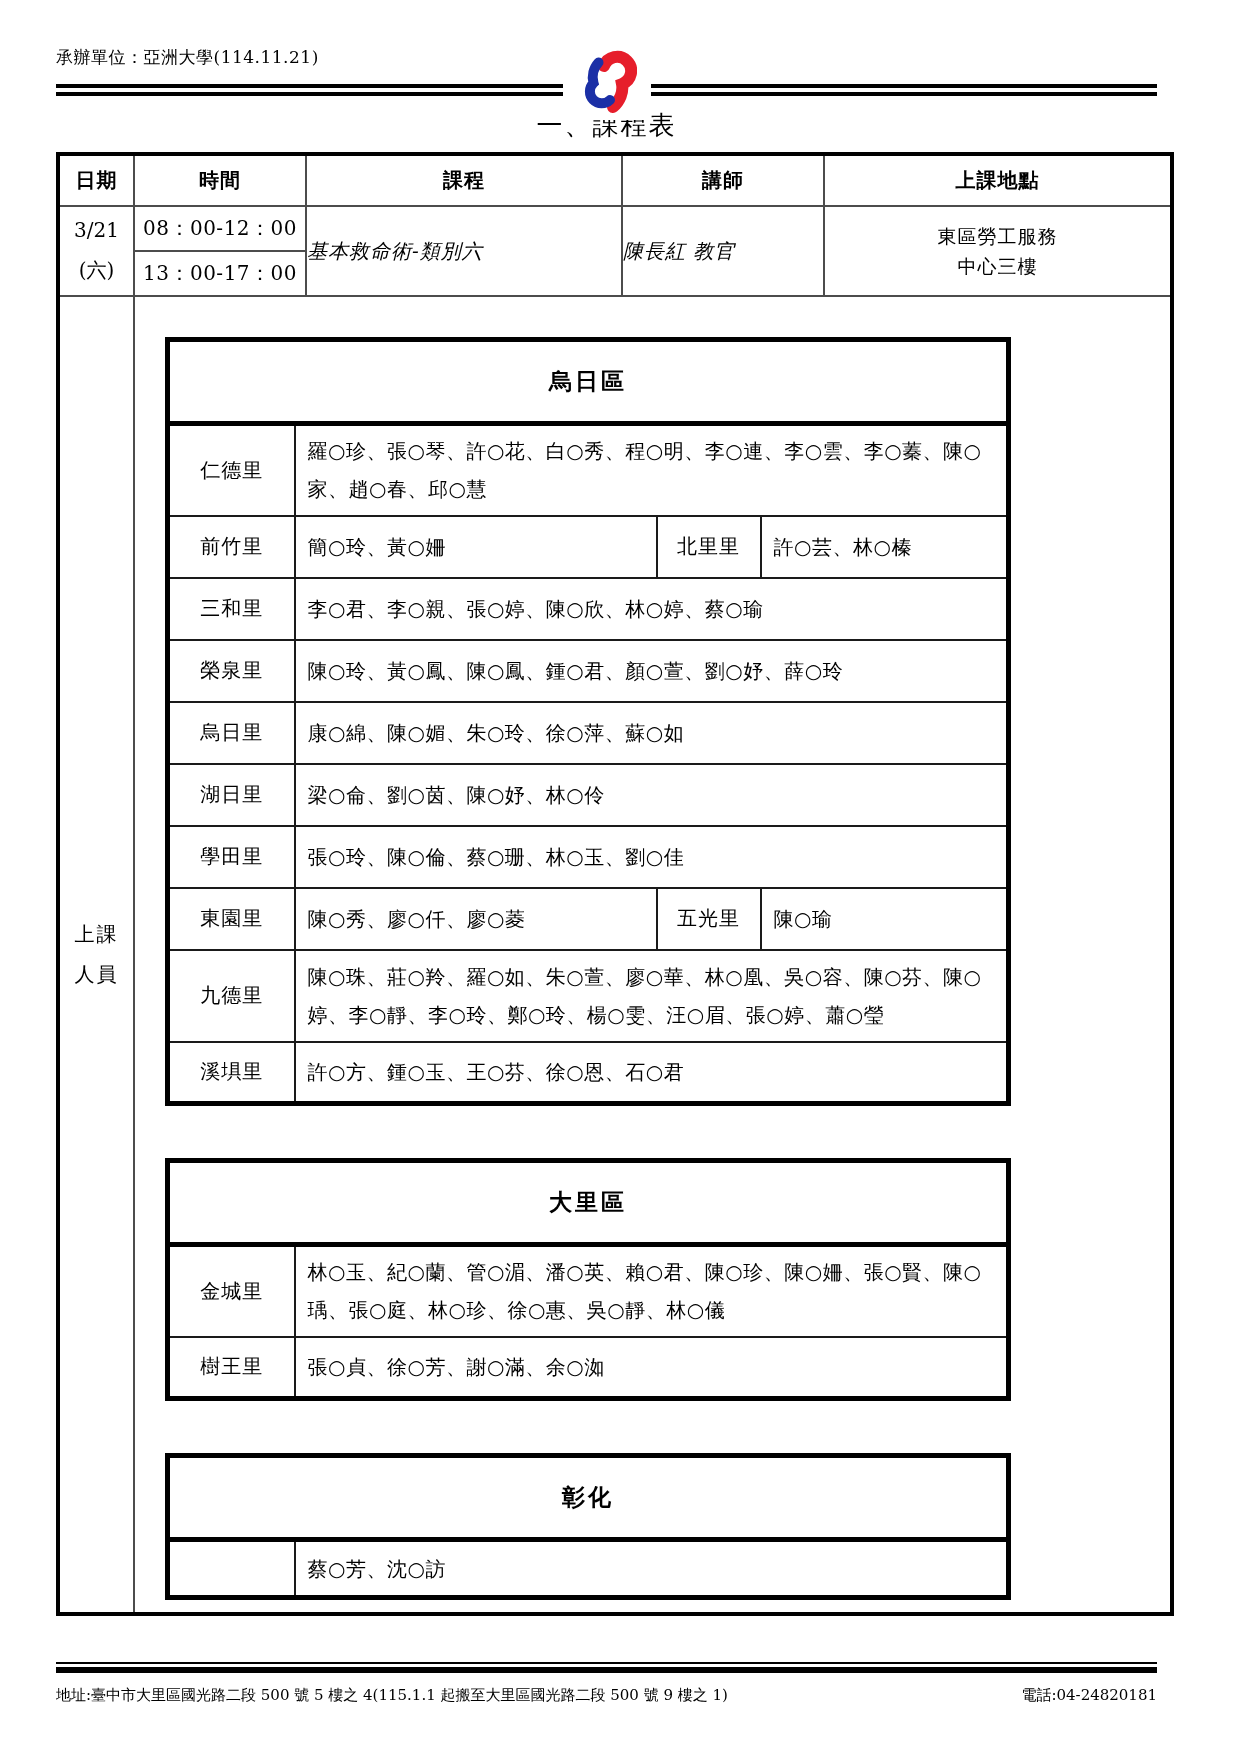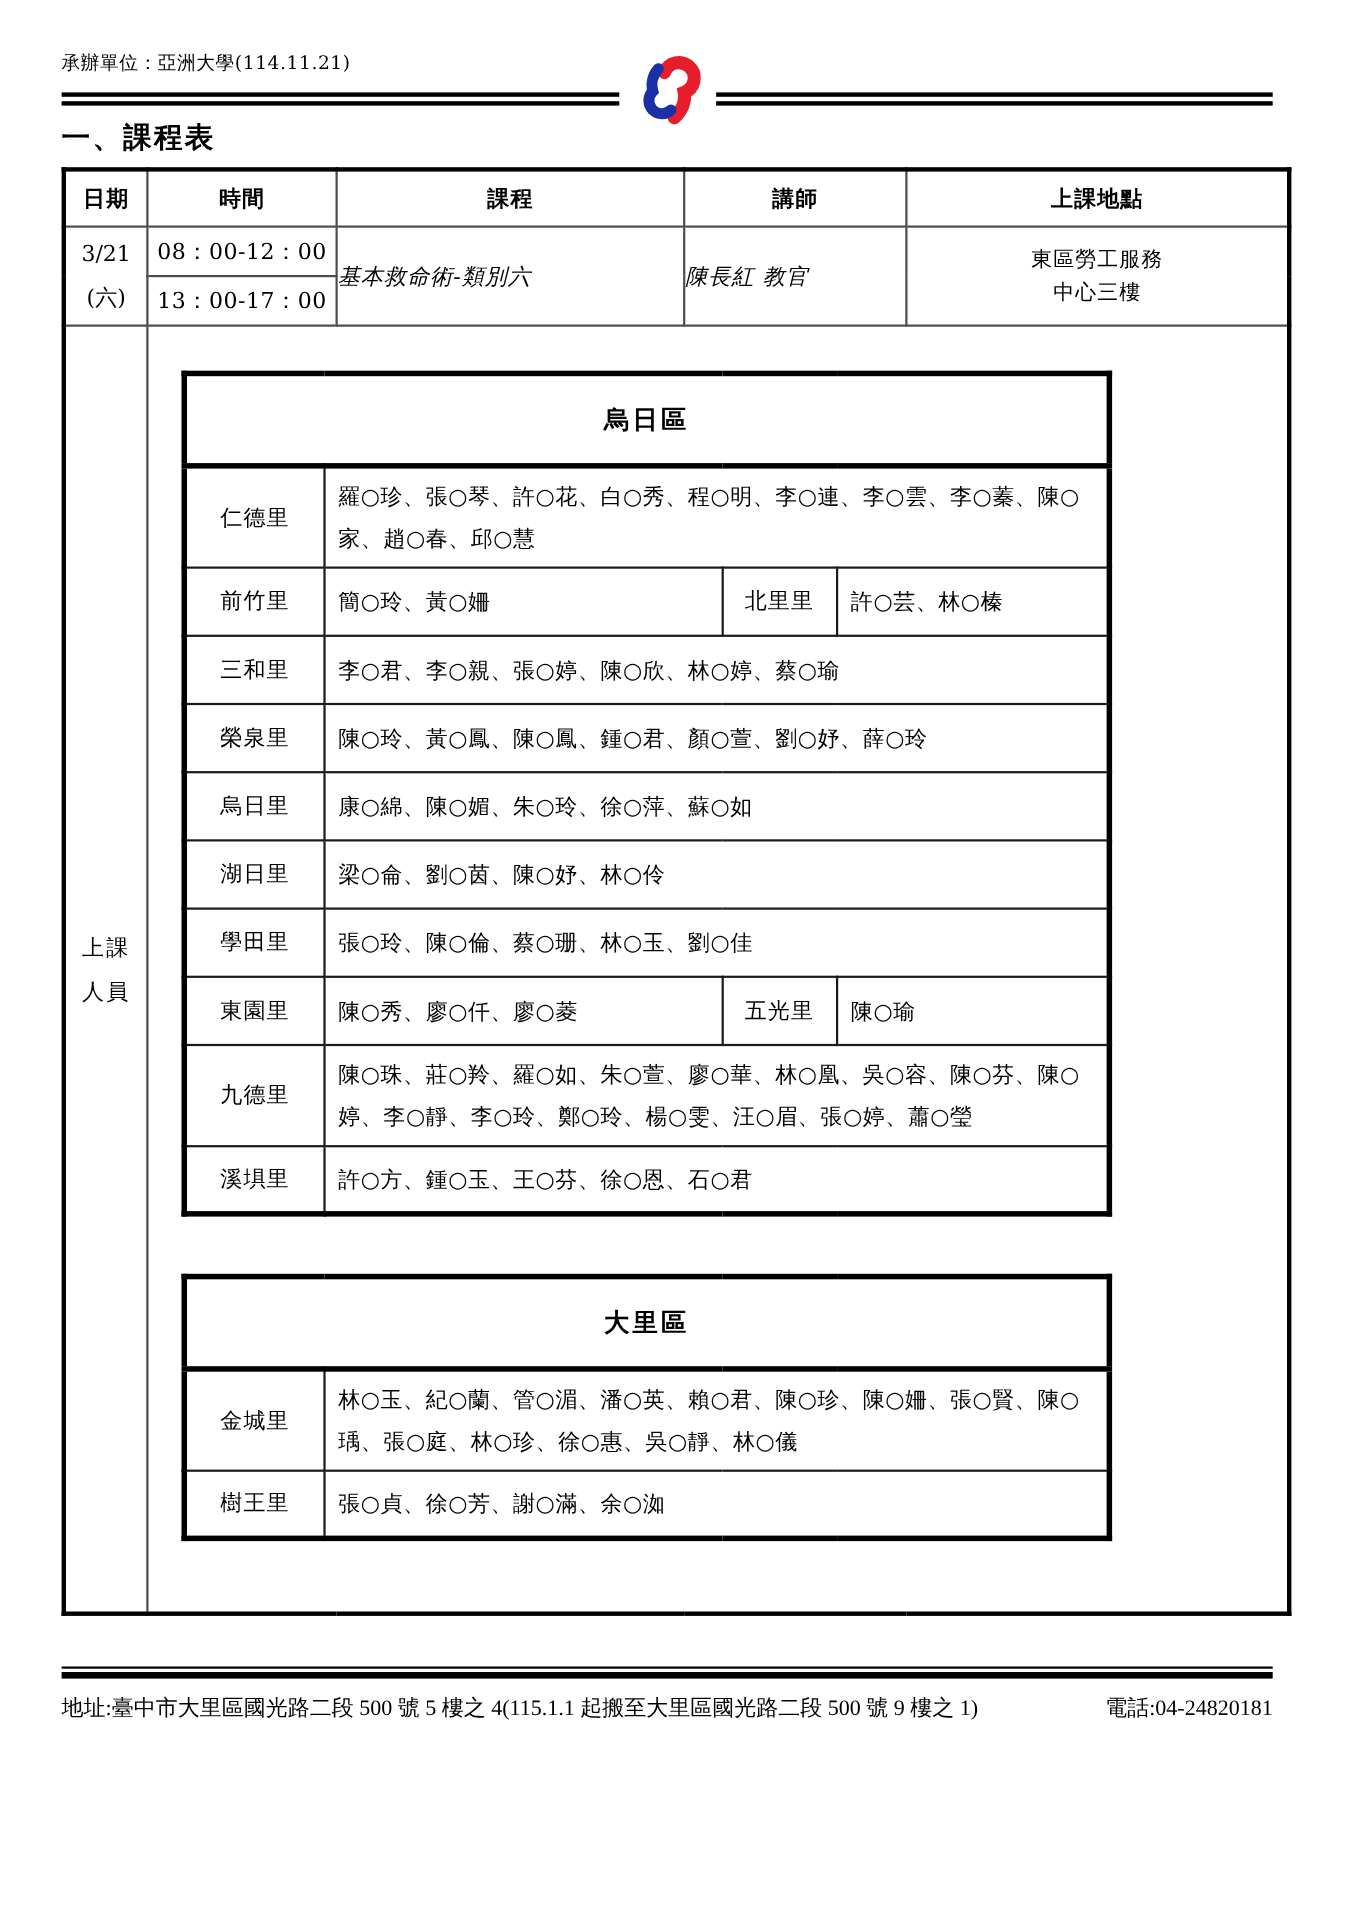--- a/index.html
+++ b/index.html
@@ -15,21 +15,21 @@
 
   .organizer { font-size: 17px; letter-spacing: 0.5px; }
 
   .rule-wrap { position: relative; margin-top: 15px; }
   .double-rule { height: 12px; border-top: 4px solid #000; border-bottom: 4px solid #000; }
   .logo-box {
     position: absolute; left: 50%; top: -34px; transform: translateX(-50%);
     background: #fff; padding: 0 14px;
   }
 
-  .section-title { font-size: 26px; font-weight: bold; margin-top: 12px; letter-spacing: 2px; }
+  .section-title { font-size: 26px; font-weight: normal; margin-top: 12px; letter-spacing: 2px; text-align: center; }
 
   .location-line { font-size: 28px; font-weight: bold; margin-top: 36px; letter-spacing: 0.5px; white-space: nowrap; }
 
   table { border-collapse: collapse; }
 
   table.main {
     width: 1118px; margin-top: 9px;
     border: 4px solid #000;
     table-layout: fixed;
   }
@@ -58,21 +58,21 @@
     border-bottom: 5px solid #000;
   }
   table.group td { border: 2px solid #1a1a1a; font-size: 20px; }
   table.group tr { height: 62px; }
   table.group tr.tall { height: 92px; }
   table.group tr.mid { height: 58px; }
   .village-cell { text-align: center; letter-spacing: 1px; }
   .names-cell { text-align: left; padding: 4px 12px; line-height: 1.9; letter-spacing: 0.5px; }
 
   .footer-rule { margin-top: 46px; height: 11px; border-top: 2px solid #000; border-bottom: 6px solid #000; }
-  .footer-row { display: flex; justify-content: space-between; margin-top: 13px; font-size: 20px; font-family: Liberation Serif, serif; }
+  .footer-row { display: flex; justify-content: space-between; margin-top: 13px; font-size: 15px; }
 </style>
 </head>
 <body>
 
 <div class="page">
 
   <div class="organizer">承辦單位：亞洲大學(114.11.21)</div>
 
   <div class="rule-wrap">
     <div class="double-rule"></div>
@@ -201,20 +201,37 @@
             <td class="village-cell">金城里</td>
             <td class="names-cell" colspan="3">林○玉、紀○蘭、管○湄、潘○英、賴○君、陳○珍、陳○姍、張○賢、陳○瑀、張○庭、林○珍、徐○惠、吳○靜、林○儀</td>
           </tr>
           <tr>
             <td class="village-cell">樹王里</td>
             <td class="names-cell" colspan="3">張○貞、徐○芳、謝○滿、余○洳</td>
           </tr>
         </tbody>
             </table>
 
+        <table class="group last">
+          <colgroup>
+                <col style="width:127px">
+                <col style="width:362px">
+                <col style="width:104px">
+                <col>
+              </colgroup>
+          <tbody>
+                <tr>
+            <th class="gtitle" colspan="4">彰化</th>
+          </tr>
+          <tr class="mid">
+            <td class="village-cell"></td>
+            <td class="names-cell" colspan="3">蔡○芳、沈○訪</td>
+          </tr>
+        </tbody>
+            </table>
 
       </td>
     </tr>
   </tbody>
     </table>
 
   <div class="footer-rule"></div>
   <div class="footer-row">
     <span>地址:臺中市大里區國光路二段 500 號 5 樓之 4(115.1.1 起搬至大里區國光路二段 500 號 9 樓之 1)</span>
     <span>電話:04-24820181</span>

